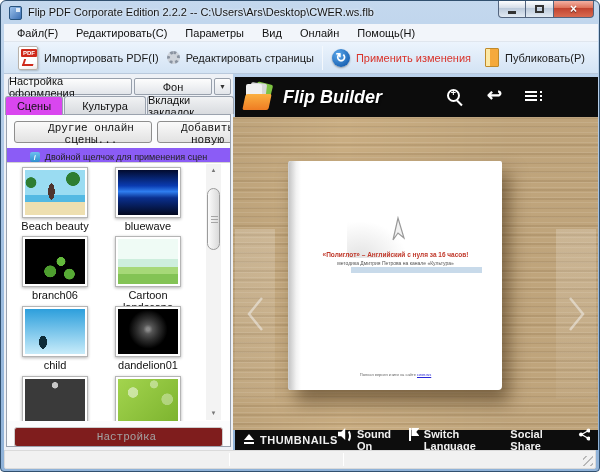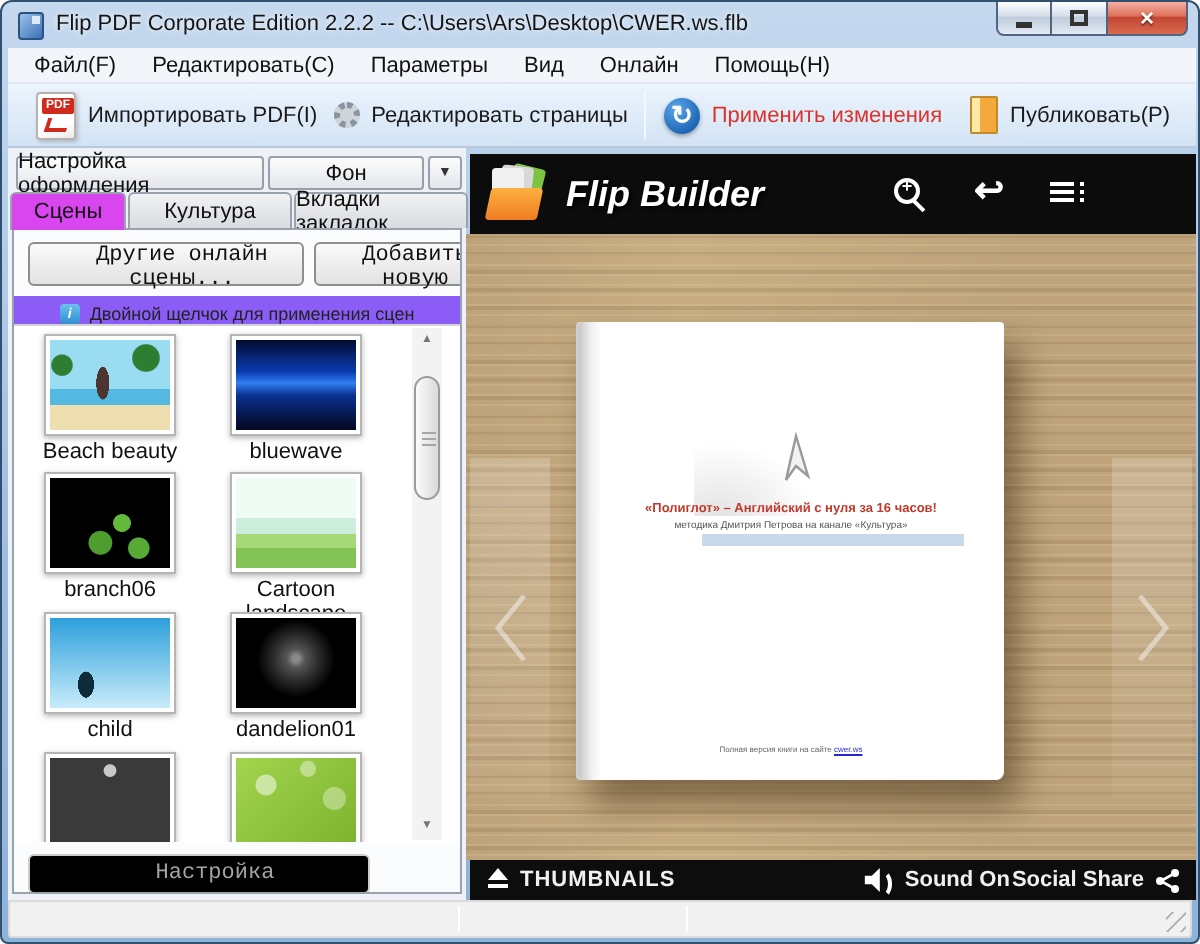--- a/index.html
+++ b/index.html
@@ -63,21 +63,21 @@
   .img-cartoon{background:linear-gradient(180deg,#effbf5 0 45%,#cdeedd 45% 62%,#a6d878 62% 78%,#83c355 78% 100%);}
   .img-child{background:radial-gradient(ellipse 11% 24% at 30% 74%,#0d2b38 0 60%,transparent 61%),linear-gradient(180deg,#2d9fdc,#c8ecfa);}
   .img-dandelion{background:radial-gradient(circle at 50% 45%,#8a8a8a 0 4%,#555 12%,#2e2e2e 28%,#000 50%);}
   .img-dark{background:radial-gradient(circle at 50% 14%,#c8c8c8 0 6%,transparent 7%),#3a3a3a;}
   .img-green{background:radial-gradient(circle at 25% 30%,rgba(255,255,255,.5) 0 9%,transparent 10%),radial-gradient(circle at 60% 12%,rgba(255,255,255,.4) 0 7%,transparent 8%),radial-gradient(circle at 82% 45%,rgba(255,255,255,.35) 0 10%,transparent 11%),linear-gradient(135deg,#a3d44e,#7cb32e);}
   .sb{position:absolute;right:9px;top:1px;width:15px;height:256px;background:#f3f3f3;}
   .sb-up,.sb-down{position:absolute;left:0;width:15px;height:13px;text-align:center;font-size:6px;color:#777;line-height:13px;}
   .sb-up{top:0;} .sb-down{bottom:0;}
   .sb-thumb{position:absolute;left:1px;top:24px;width:13px;height:62px;background:linear-gradient(90deg,#fbfbfb,#dadada);border:1px solid #9b9b9b;border-radius:7px;}
   .sb-thumb::after{content:'';position:absolute;left:3px;top:27px;width:7px;height:7px;background:repeating-linear-gradient(180deg,#a5a5a5 0 1px,transparent 1px 3px);}
-  .btn.settings{left:7px;top:312px;width:171px;height:20px;background:#000000;border-color:#cdcdcd;color:#a3a3a3;}
+  .btn.settings{left:7px;top:312px;width:209px;height:20px;background:#7f1d1d;border-color:#cdcdcd;color:#a3a3a3;}
   
   .preview{position:absolute;left:232px;top:73px;width:365px;height:376px;}
   .p-header{position:absolute;left:2px;top:3px;right:0;height:40px;background:#0c0c0c;}
   .logo{position:absolute;left:8px;top:6px;width:34px;height:28px;}
   .logo .sh{position:absolute;width:16px;height:20px;border-radius:2px;}
   .logo .sh.g{left:12px;top:0;background:#7dc242;transform:rotate(14deg);}
   .logo .sh.y{left:7px;top:0;background:#d8d8d8;transform:rotate(7deg);}
   .logo .sh.w{left:3px;top:1px;background:#f0f0f0;}
   .logo .front{position:absolute;left:1px;bottom:1px;width:26px;height:16px;background:linear-gradient(#fbb040,#ef7c23);border-radius:2px;transform:skewX(-12deg);}
   .brand{position:absolute;left:48px;top:0;line-height:40px;font-size:18px;font-weight:bold;font-style:italic;color:#fff;text-shadow:1px 1px 2px #000;}
@@ -283,20 +283,24 @@
       <div class="f-left f-item">
         <span class="eject"></span>
         <span class="thumb-caps">THUMBNAILS</span>
       </div>
       <div class="f-right">
         <div class="f-item">
           <span class="speaker"></span>
           <span>Sound On</span>
         </div>
         <div class="f-item">
+          <span class="flag"></span>
+          <span>Switch Language</span>
+        </div>
+        <div class="f-item">
           <span>Social Share</span>
           <svg width="13" height="13">
               <line x1="3.5" y1="6.5" x2="10.5" y2="2.5" stroke="#fff" stroke-width="1.3"></line>
               <line x1="3.5" y1="6.5" x2="10.5" y2="10.5" stroke="#fff" stroke-width="1.3"></line>
               <circle cx="10.5" cy="2.5" r="2" fill="#fff"></circle>
               <circle cx="3" cy="6.5" r="2" fill="#fff"></circle>
               <circle cx="10.5" cy="10.5" r="2" fill="#fff"></circle>
             </svg>
         </div>
       </div>

